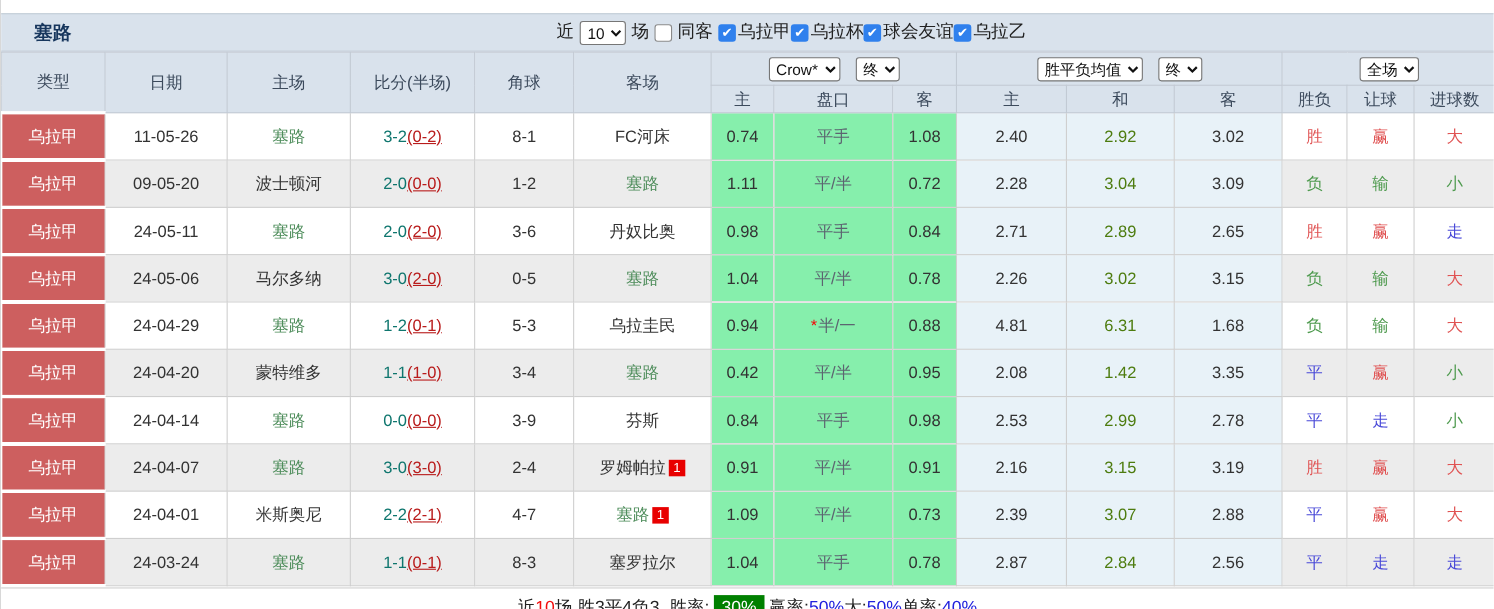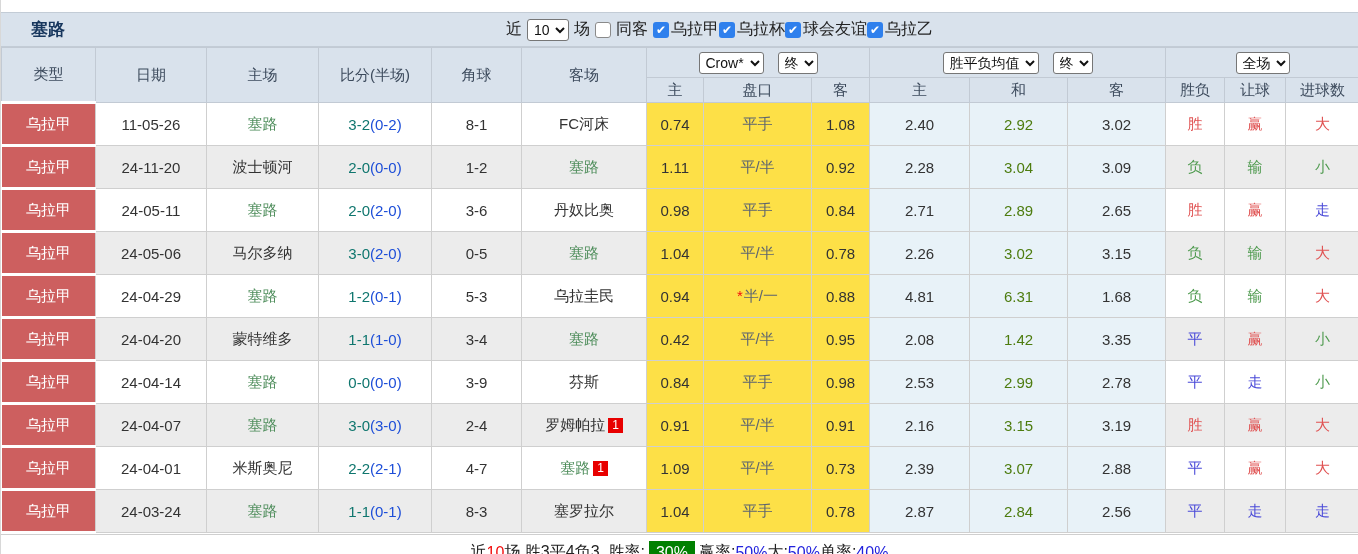--- a/index.html
+++ b/index.html
@@ -25,26 +25,26 @@
   th{background:#d9e2ec;color:#3c4a5c;font-weight:normal;font-size:15px;
      border:1px solid #c2cad4;padding:0;}
   thead tr.group-row th{height:29px;}
   thead tr.sub-row th{height:24px;}
   td{border:1px solid #cfcfcf;text-align:center;font-size:15px;height:40px;
      color:#333;padding:0 2px;overflow:hidden;white-space:nowrap;}
   td.type{background:#cd5f5f;color:#fff;border-top:3px solid #fff;border-bottom:3px solid #fff;
           border-left:1px solid #fff;}
   tbody tr:nth-child(even) td.plain{background:#ececec;}
   tbody tr:nth-child(odd)  td.plain{background:#fff;}
-  td.odds{background:#fde047;}
+  td.odds{background:#86efac;}
   td.avg{background:#e8f2f8;}
   td.avg.draw{color:#4d7c0f;}
   .focus-team{color:#4e8d5b;}
   .score-main{color:#0f766e;}
-  .score-half{color:#1d4ed8;}
+  .score-half{color:#b91c1c;text-decoration:underline;}
   .handicap{color:#5c6470;}
   .star{color:#f20d0d;margin-right:1px;}
   .badge-1{display:inline-block;background:#e80000;color:#fff;font-size:12px;
            line-height:15px;padding:0 4px;margin-left:3px;vertical-align:middle;}
   .val-red{color:#e05353;}
   .val-green{color:#4e9a4e;}
   .val-blue{color:#4a4ad8;}
   .group-cell{display:flex;align-items:center;justify-content:center;gap:14px;}
   
   .footer{height:35px;display:flex;align-items:center;justify-content:center;
@@ -157,28 +157,28 @@
           <td class="odds"><span>1.08</span></td>
           <td class="avg"><span>2.40</span></td>
           <td class="avg draw"><span>2.92</span></td>
           <td class="avg"><span>3.02</span></td>
           <td class="plain"><span class="val-red">胜</span></td>
           <td class="plain"><span class="val-red">赢</span></td>
           <td class="plain"><span class="val-red">大</span></td>
         </tr>
         <tr>
           <td class="type"><span>乌拉甲</span></td>
-          <td class="plain"><span>24-11-20</span></td>
+          <td class="plain"><span>09-05-20</span></td>
           <td class="plain"><span>波士顿河</span></td>
           <td class="plain"><span class="score-main">2-0</span><span class="score-half">(0-0)</span></td>
           <td class="plain"><span>1-2</span></td>
           <td class="plain"><span class="focus-team">塞路</span></td>
           <td class="odds"><span>1.11</span></td>
           <td class="odds"><span class="handicap">平/半</span></td>
-          <td class="odds"><span>0.92</span></td>
+          <td class="odds"><span>0.72</span></td>
           <td class="avg"><span>2.28</span></td>
           <td class="avg draw"><span>3.04</span></td>
           <td class="avg"><span>3.09</span></td>
           <td class="plain"><span class="val-green">负</span></td>
           <td class="plain"><span class="val-green">输</span></td>
           <td class="plain"><span class="val-green">小</span></td>
         </tr>
         <tr>
           <td class="type"><span>乌拉甲</span></td>
           <td class="plain"><span>24-05-11</span></td>

